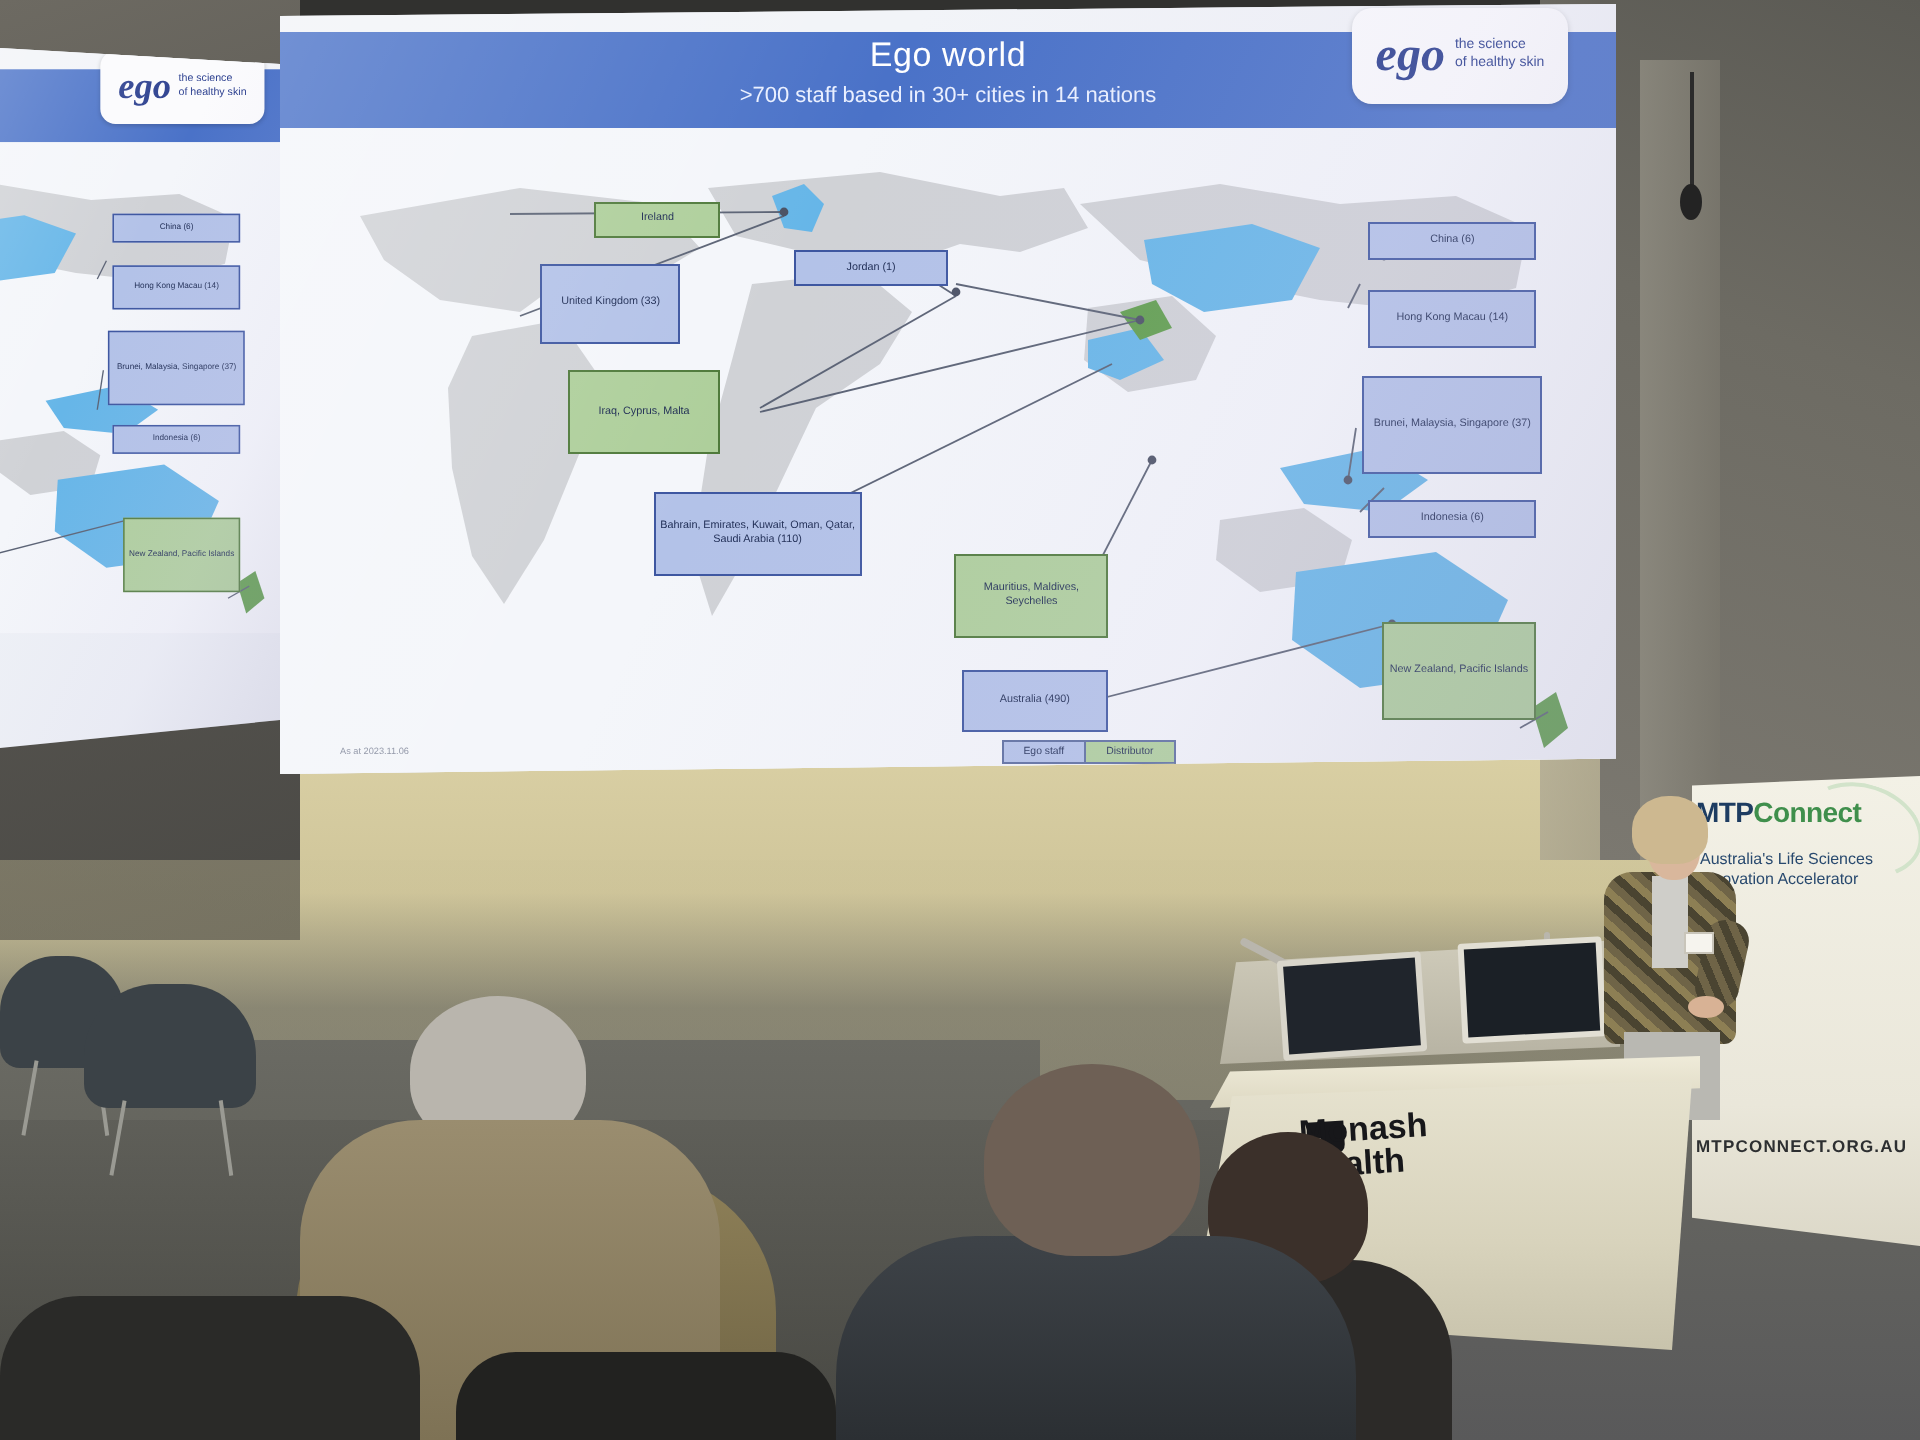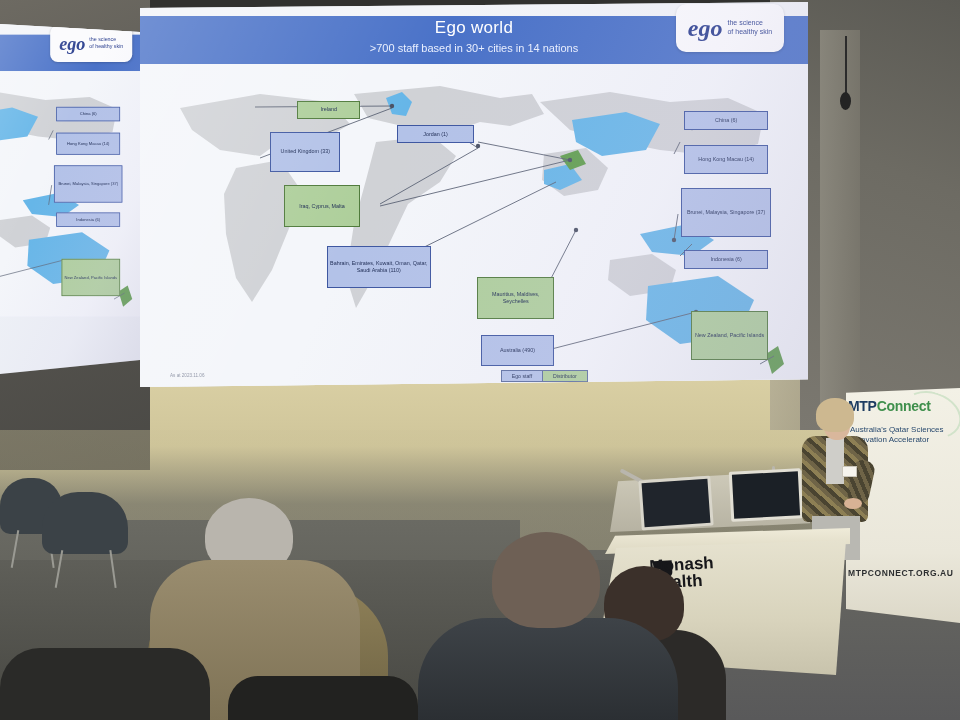--- a/index.html
+++ b/index.html
@@ -324,21 +324,21 @@
   <div class="goose g4"></div>
   <div class="monitor"></div>
   <div class="monitor2"></div>
 
   <div class="banner"></div>
   <div class="banner-swoosh"></div>
   <div class="banner-title">
     <span>MTP</span><span class="green">Connect</span>
   </div>
   <div class="banner-sub">
-    <span>Australia's Qatar Sciences</span><br>
+    <span>Australia's Life Sciences</span><br>
     <span>Innovation Accelerator</span>
   </div>
   <div class="banner-url">MTPCONNECT.ORG.AU</div>
 
   <div class="speaker">
     <div class="sp-body"></div>
     <div class="sp-inner"></div>
     <div class="sp-arm"></div>
     <div class="sp-hand"></div>
     <div class="sp-badge"></div>

